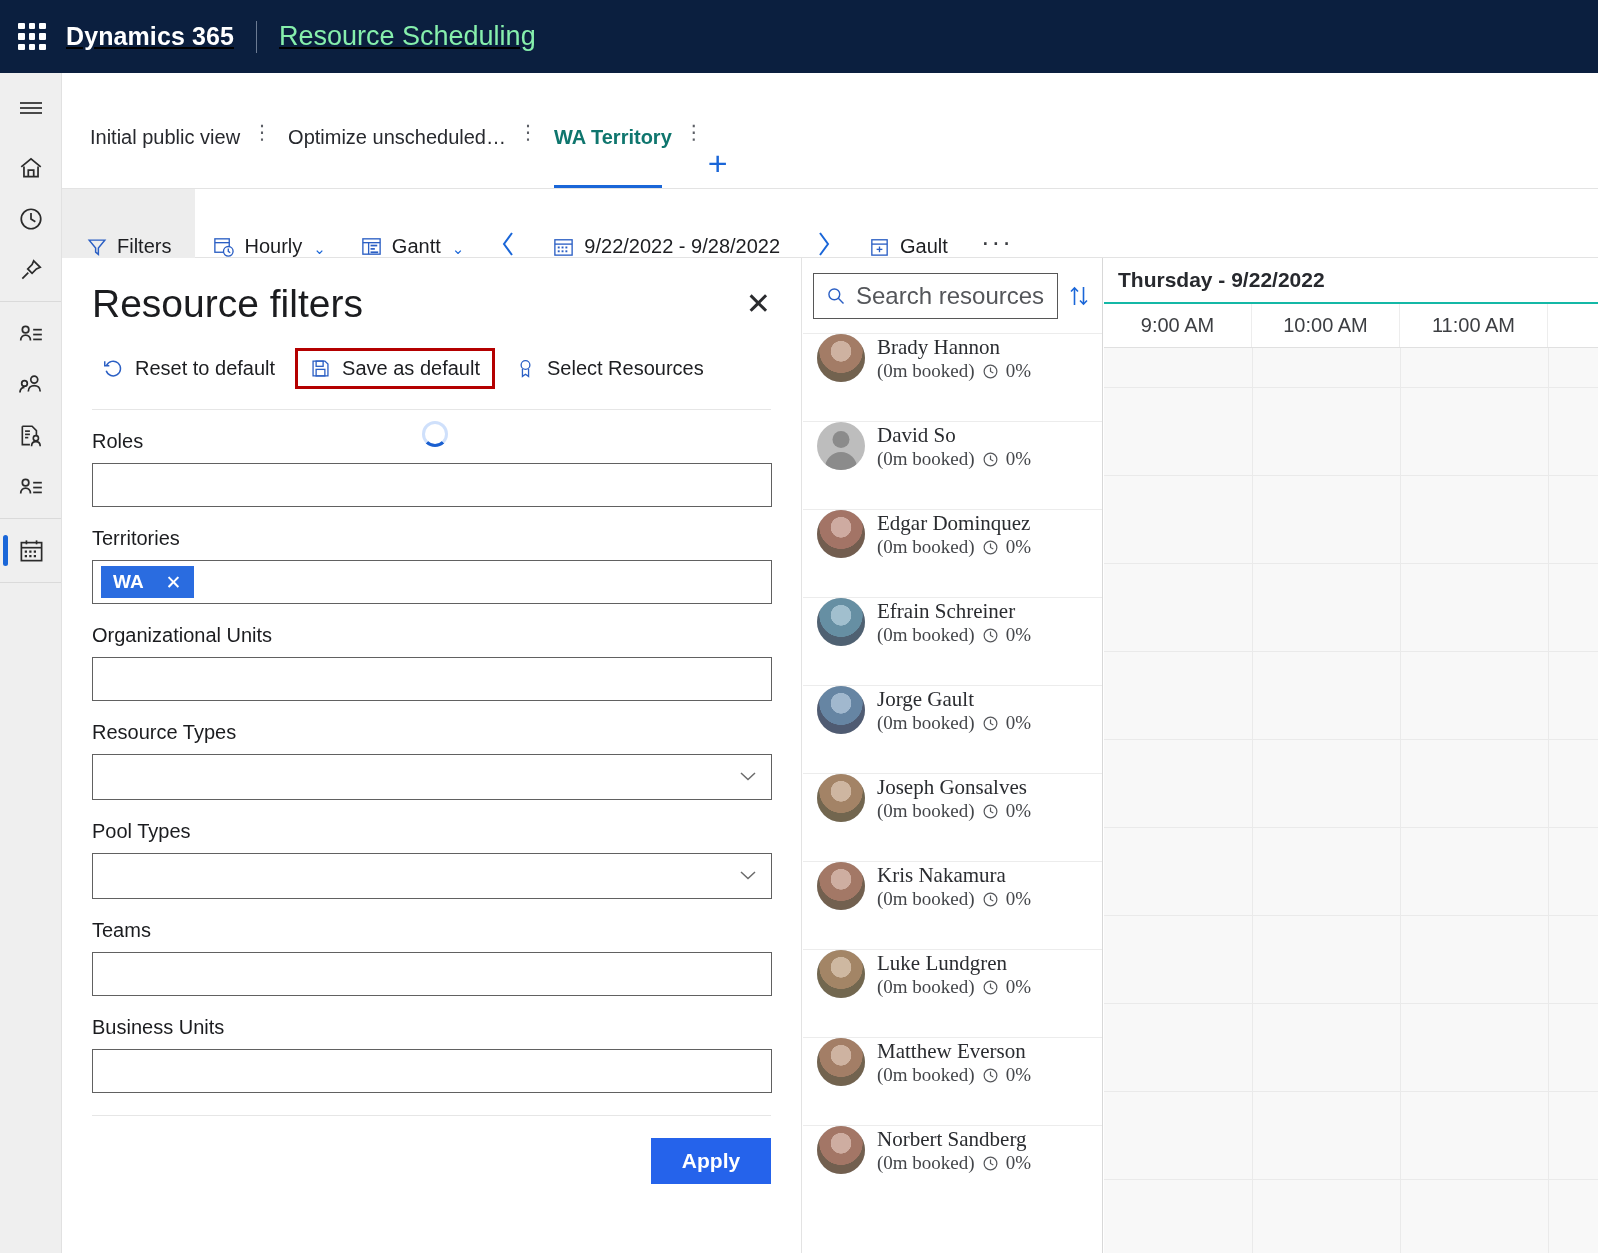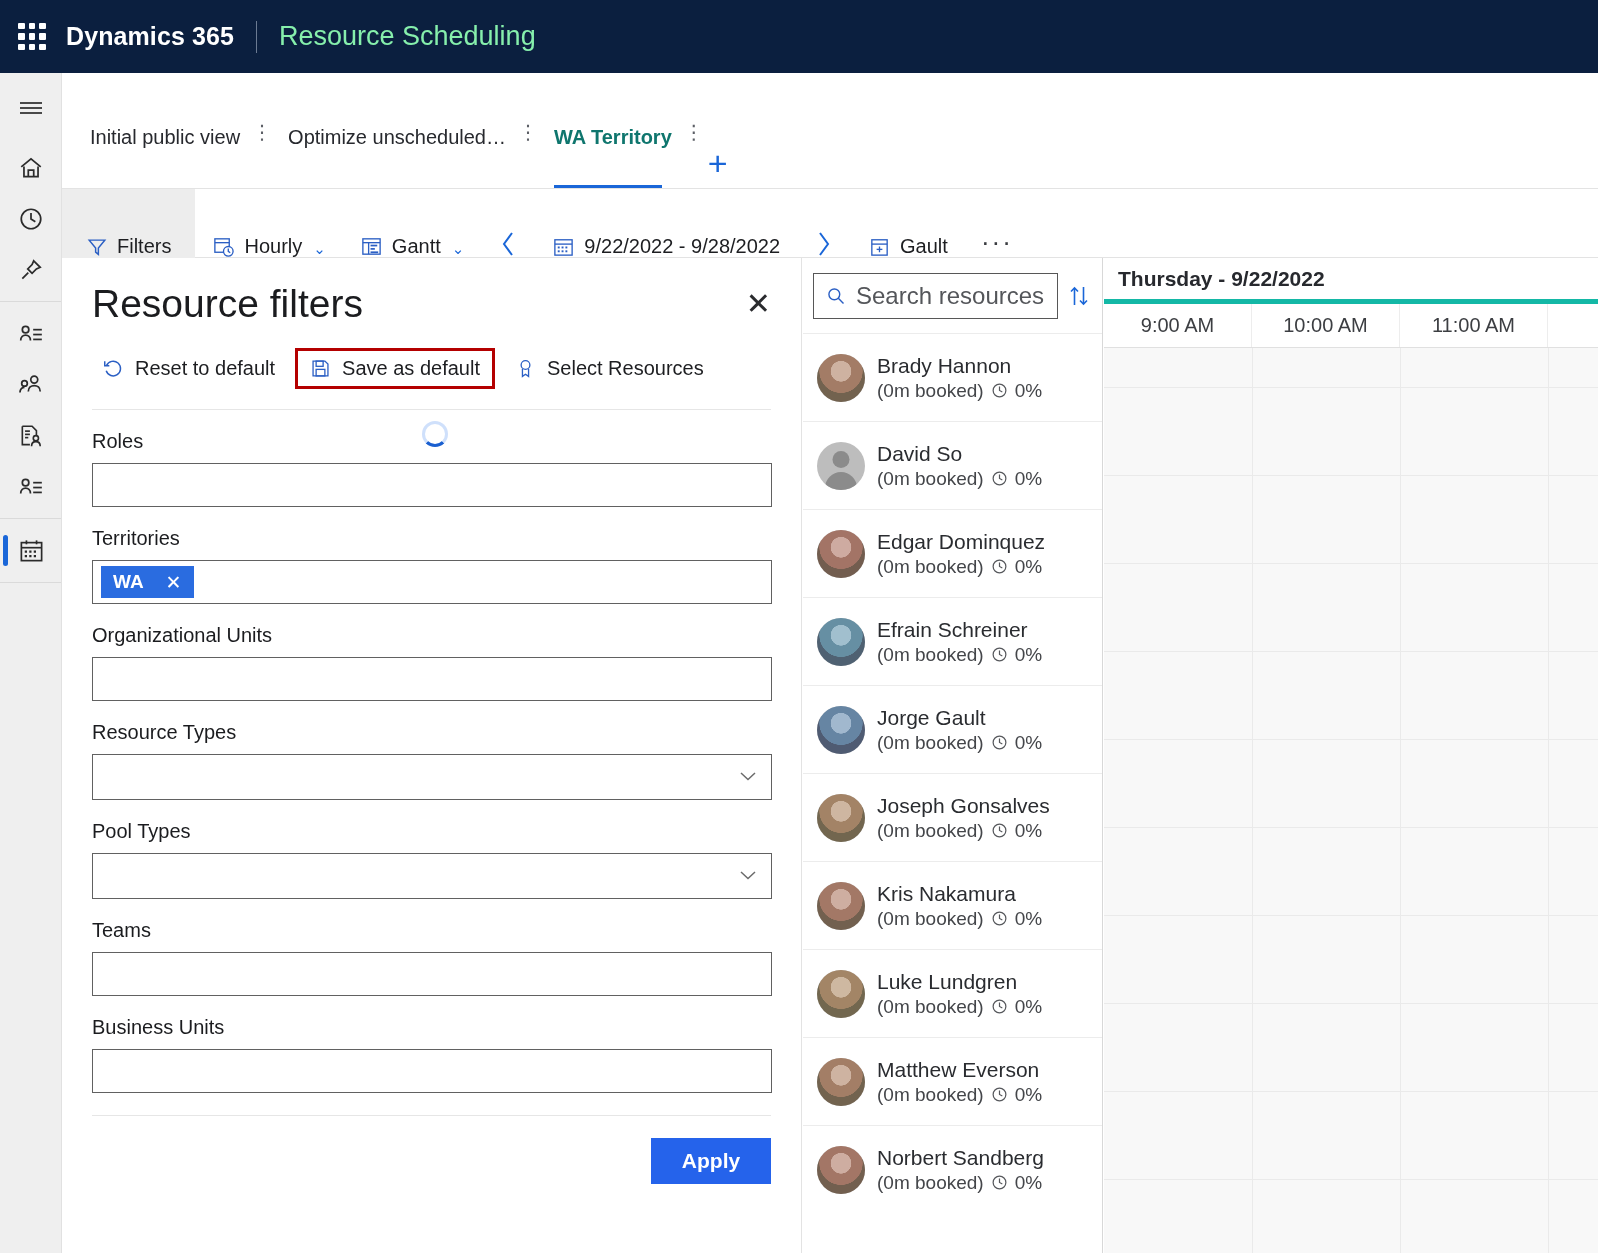--- a/index.html
+++ b/index.html
@@ -7,21 +7,21 @@
     width: 1598px; height: 1253px;
     font-family: "Liberation Sans", sans-serif;
     background: #ffffff;
     overflow: hidden;
   }
   body { position: relative; }
 
   
   .appbar {
     position: absolute; top: 0; left: 0; width: 1598px; height: 73px;
-    background: #0b1f3f; display: flex; align-items: center;
+    background: #0b1f3f; display: flex; align-items: center; text-decoration: underline;
   }
   .waffle {
     width: 28px; height: 28px; margin-left: 18px; margin-right: 20px;
     display: grid; grid-template-columns: repeat(3, 1fr); grid-template-rows: repeat(3, 1fr);
     gap: 4px; cursor: pointer;
   }
   .waffle i { background: #ffffff; border-radius: 1px; display: block; }
   .brand {
     color: #ffffff; font-size: 25px; font-weight: 600; letter-spacing: .1px;
     padding-right: 22px;
@@ -143,22 +143,22 @@
     flex: 1; height: 46px; border: 1px solid #575757; display: flex; align-items: center;
     gap: 10px; padding: 0 12px; cursor: text;
   }
   .searchbox input {
     border: none; outline: none; font-size: 24px; color: #3a3c40; width: 100%;
     font-family: Liberation Sans, sans-serif; background: transparent;
   }
   .searchbox input::placeholder { color: #54565a; }
   .sortbtn { width: 30px; height: 30px; display: flex; align-items: center; justify-content: center; cursor: pointer; }
   .res-row {
-    height: 88px; display: flex; align-items: center; gap: 12px; padding: 0 10px 0 14px;
-    border-top: 1px solid #ececec; cursor: pointer;
+    height: 88px; display: flex; gap: 12px; padding: 0 10px 0 14px;
+    border-top: 1px solid #ececec; cursor: pointer; font-family: Liberation Serif, serif;
   }
   .avatar {
     width: 48px; height: 48px; border-radius: 50%; flex: 0 0 48px; overflow: hidden;
     position: relative; background: #c9c9c9;
   }
   .avatar .face {
     position: absolute; inset: 0;
   }
   .avatar.ph { background: #bdbdbd; }
   .avatar.ph::before {
@@ -174,21 +174,21 @@
   .clock-ico { display: inline-flex; }
 
   
   .sched {
     position: absolute; top: 258px; left: 1104px; width: 494px; height: 995px;
     background: #ffffff;
   }
   .sched-day {
     height: 46px; display: flex; align-items: center; padding-left: 14px;
     font-size: 21px; font-weight: 600; color: #27292e;
-    border-bottom: 5px solid #14b8a6;
+    border-bottom: 2px solid #14b8a6;
   }
   .sched-times { display: flex; height: 44px; border-bottom: 1px solid #e0e0e0; }
   .sched-times div {
     flex: 0 0 148px; display: flex; align-items: center; justify-content: center;
     font-size: 20px; color: #3c3e42; border-right: 1px solid #ededed;
   }
   .sched-body { position: relative; height: 905px; background: #f8f8f8; }
   .sched-col {
     position: absolute; top: 0; bottom: 0; width: 1px; background: #eaeaea;
   }

